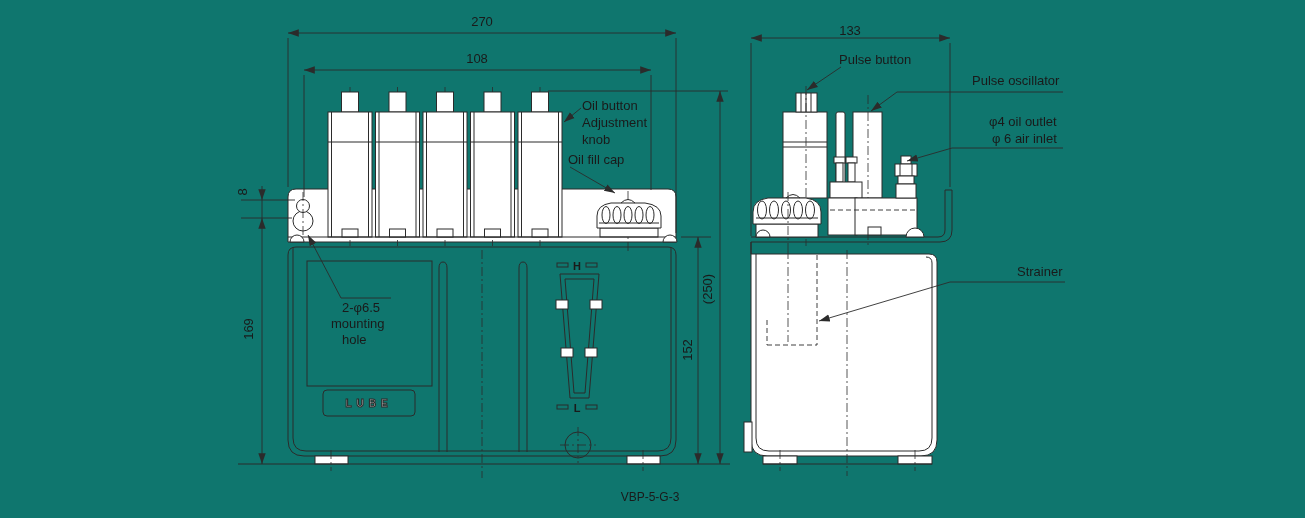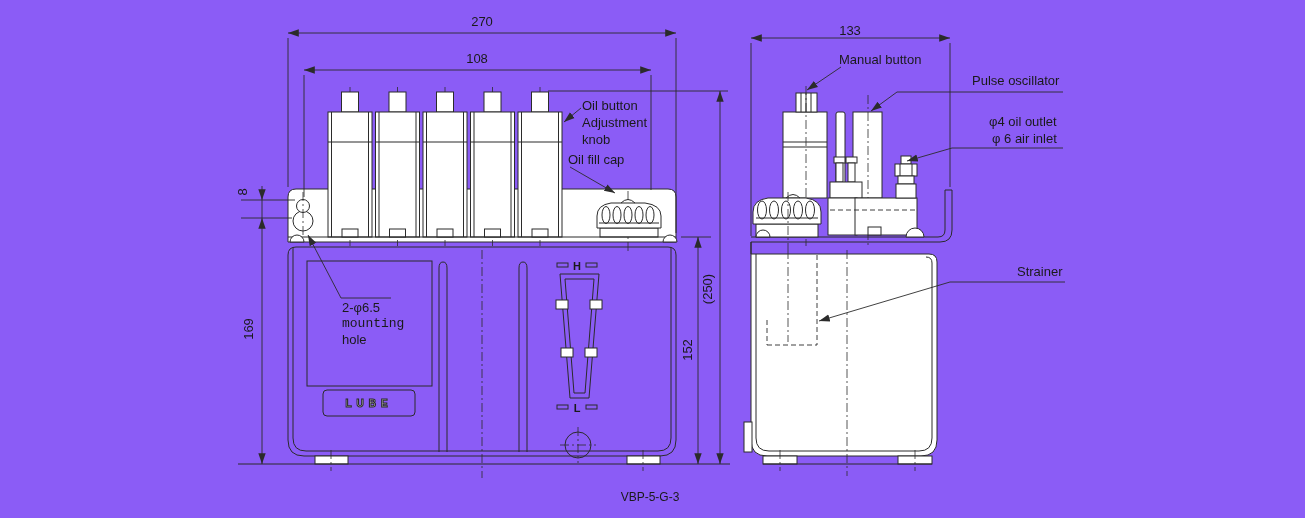--- a/index.html
+++ b/index.html
@@ -1,16 +1,16 @@
 <!DOCTYPE html>
 <html><head>
 <meta charset="utf-8">
 <style>
   html,body{margin:0;padding:0;background:#fff;}
-  .stage{position:relative;width:1305px;height:518px;background:#8b5cf6;
+  .stage{position:relative;width:1305px;height:518px;background:#0f766e;
          font-family:"Liberation Sans",sans-serif;color:#1a1a1a;overflow:hidden;}
   svg{position:absolute;left:0;top:0;}
   .ln{stroke:#2b2b2b;stroke-width:1;fill:none;}
   .lw{stroke:#2b2b2b;stroke-width:1;fill:#fff;}
   .cl{stroke:#2b2b2b;stroke-width:0.8;fill:none;stroke-dasharray:9 3 2 3;}
   .hd{stroke:#2b2b2b;stroke-width:0.9;fill:none;stroke-dasharray:5 3;}
   .dim{stroke:#2b2b2b;stroke-width:0.9;fill:none;}
   .t{position:absolute;font-size:13px;line-height:14px;white-space:nowrap;}
   .hdim{transform:translateX(-50%);}
   .vdim{transform:translate(-50%,-50%) rotate(-90deg);}
@@ -274,24 +274,24 @@
 <div class="t vdim" style="left:249px;top:329px;">169</div>
 <div class="t vdim" style="left:688px;top:350px;">152</div>
 <div class="t vdim" style="left:708px;top:289px;">(250)</div>
 <div class="t hdim" style="left:850px;top:24px;">133</div>
 
 <div class="t" style="left:582px;top:99px;">Oil button</div>
 <div class="t" style="left:582px;top:116px;">Adjustment</div>
 <div class="t" style="left:582px;top:133px;">knob</div>
 <div class="t" style="left:568px;top:153px;">Oil fill cap</div>
 <div class="t" style="left:342px;top:301px;">2-φ6.5</div>
-<div class="t" style="left:342px;top:317px;font-family:Liberation Mono, monospace;">mounting</div>
+<div class="t" style="left:331px;top:317px;">mounting</div>
 <div class="t" style="left:342px;top:333px;">hole</div>
 
-<div class="t" style="left:839px;top:53px;">Manual button</div>
+<div class="t" style="left:839px;top:53px;">Pulse button</div>
 <div class="t" style="left:972px;top:74px;">Pulse oscillator</div>
 <div class="t" style="left:989px;top:115px;">φ4 oil outlet</div>
 <div class="t" style="left:992px;top:132px;">φ 6 air inlet</div>
 <div class="t" style="left:1017px;top:265px;">Strainer</div>
 
 <div class="t gauge-letter" style="left:577px;top:266px;">H</div>
 <div class="t gauge-letter" style="left:577px;top:408px;">L</div>
 
 <div class="lube">LUBE</div>
 <div class="t title" style="left:650px;top:490px;">VBP-5-G-3</div>

